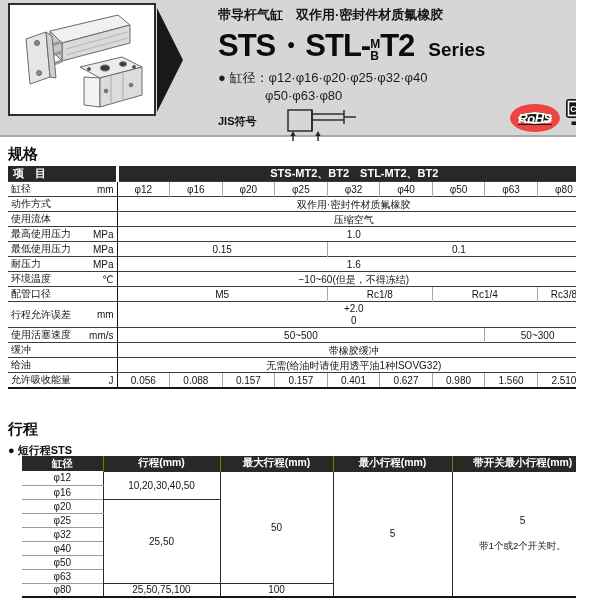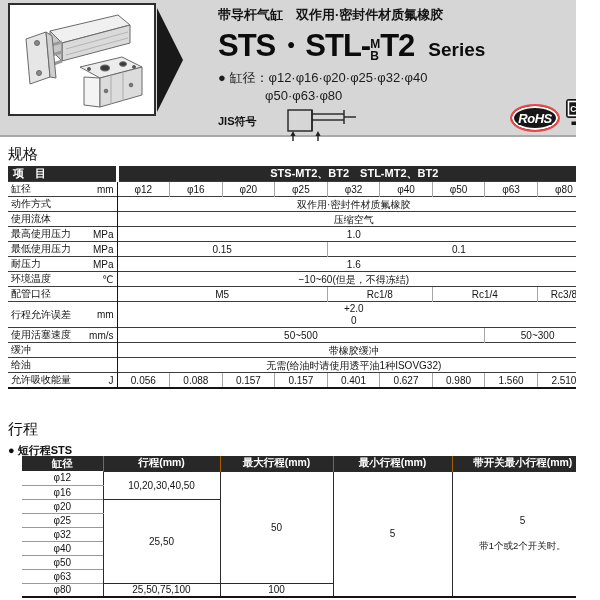--- a/index.html
+++ b/index.html
@@ -15,26 +15,26 @@
   .subtitle { font-size:13px; font-weight:bold; color:#141414; white-space:nowrap; }
   .title { margin-top:1px; display:flex; align-items:baseline; color:#0c0c0c; white-space:nowrap; }
   .t-big { font-size:31px; font-weight:bold; letter-spacing:-1px; }
   .t-stack { display:inline-flex; flex-direction:column; font-size:12px; font-weight:bold; line-height:1.02; align-self:center; margin-top:8px; }
   .t-series { font-size:19px; font-weight:bold; margin-left:14px; }
   .bores { margin-top:2px; font-size:13px; color:#1c1c1c; line-height:1.35; white-space:nowrap; }
   .bores .line2 { padding-left:47px; }
   .jisrow { margin-top:4px; display:flex; align-items:flex-start; }
   .jis-label { font-size:11px; font-weight:bold; margin-top:6px; }
   .jis-sym { margin-left:30px; line-height:0; }
-  .rohs { position:absolute; left:510px; top:104px; width:50px; height:28px; background:#171717; border:2px solid #ef4444; border-radius:50%; display:flex; align-items:center; justify-content:center; box-shadow:inset 0 0 0 2px #fff;text-decoration:underline; }
+  .rohs { position:absolute; left:510px; top:104px; width:50px; height:28px; background:#171717; border:8px solid #ef4444; border-radius:50%; display:flex; align-items:center; justify-content:center; box-shadow:inset 0 0 0 2px #fff;text-decoration:underline; }
   .rohs span { color:#fff; font-size:13px; font-weight:bold; font-style:italic; letter-spacing:-0.5px; }
   .cad { position:absolute; left:565px; top:98px; line-height:0; }
 
   
-  .sec-title { position:absolute; left:8px; font-size:15px; font-weight:normal; color:#101010; }
+  .sec-title { position:absolute; left:8px; font-size:15px; font-weight:bold; color:#101010; }
   #spec-title { top:145px; }
   #stroke-title { top:420px; }
   .stroke-sub { position:absolute; left:8px; top:443px; font-size:11px; font-weight:bold; color:#101010; }
 
   
   table { border-collapse:collapse; table-layout:fixed; }
   #spec-table { position:absolute; left:8px; top:166px; width:582px; }
   #spec-table thead th { background:#282828; height:15px; }
   .head-item { color:#fff; font-size:11px; font-weight:bold; text-align:left; padding-left:5px; border-right:3px solid #fff; }
   .head-series { color:#fff; font-size:11px; font-weight:bold; text-align:center; }

